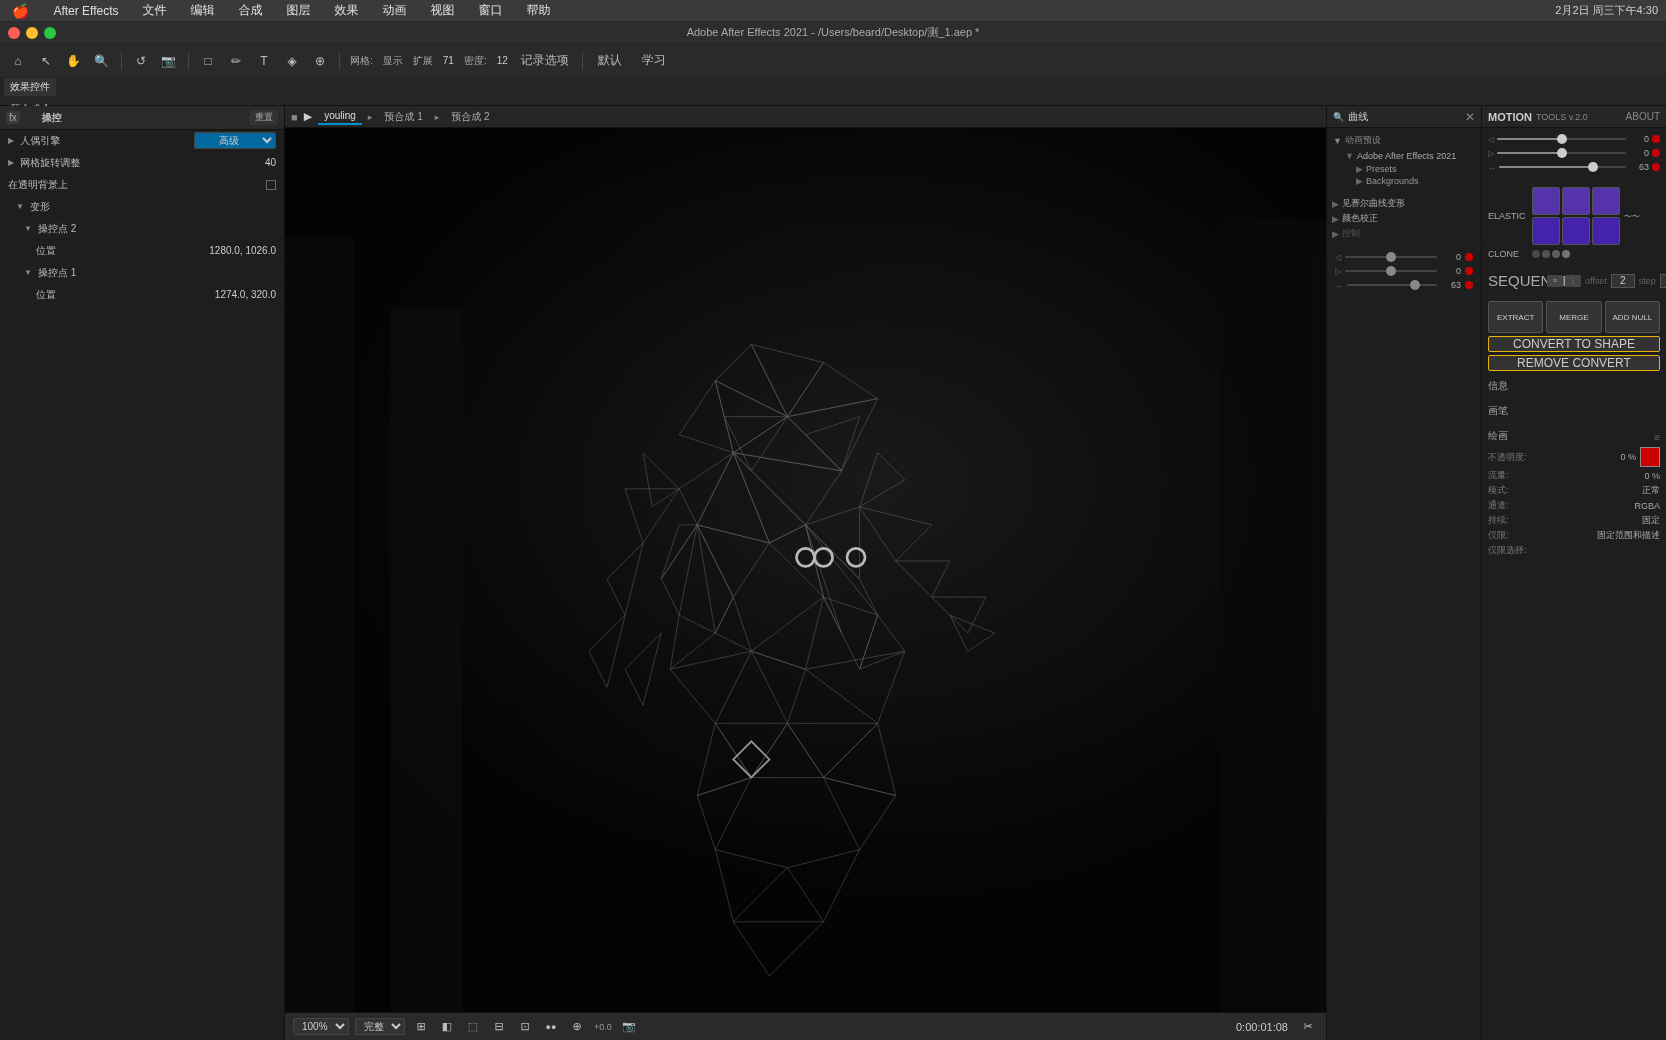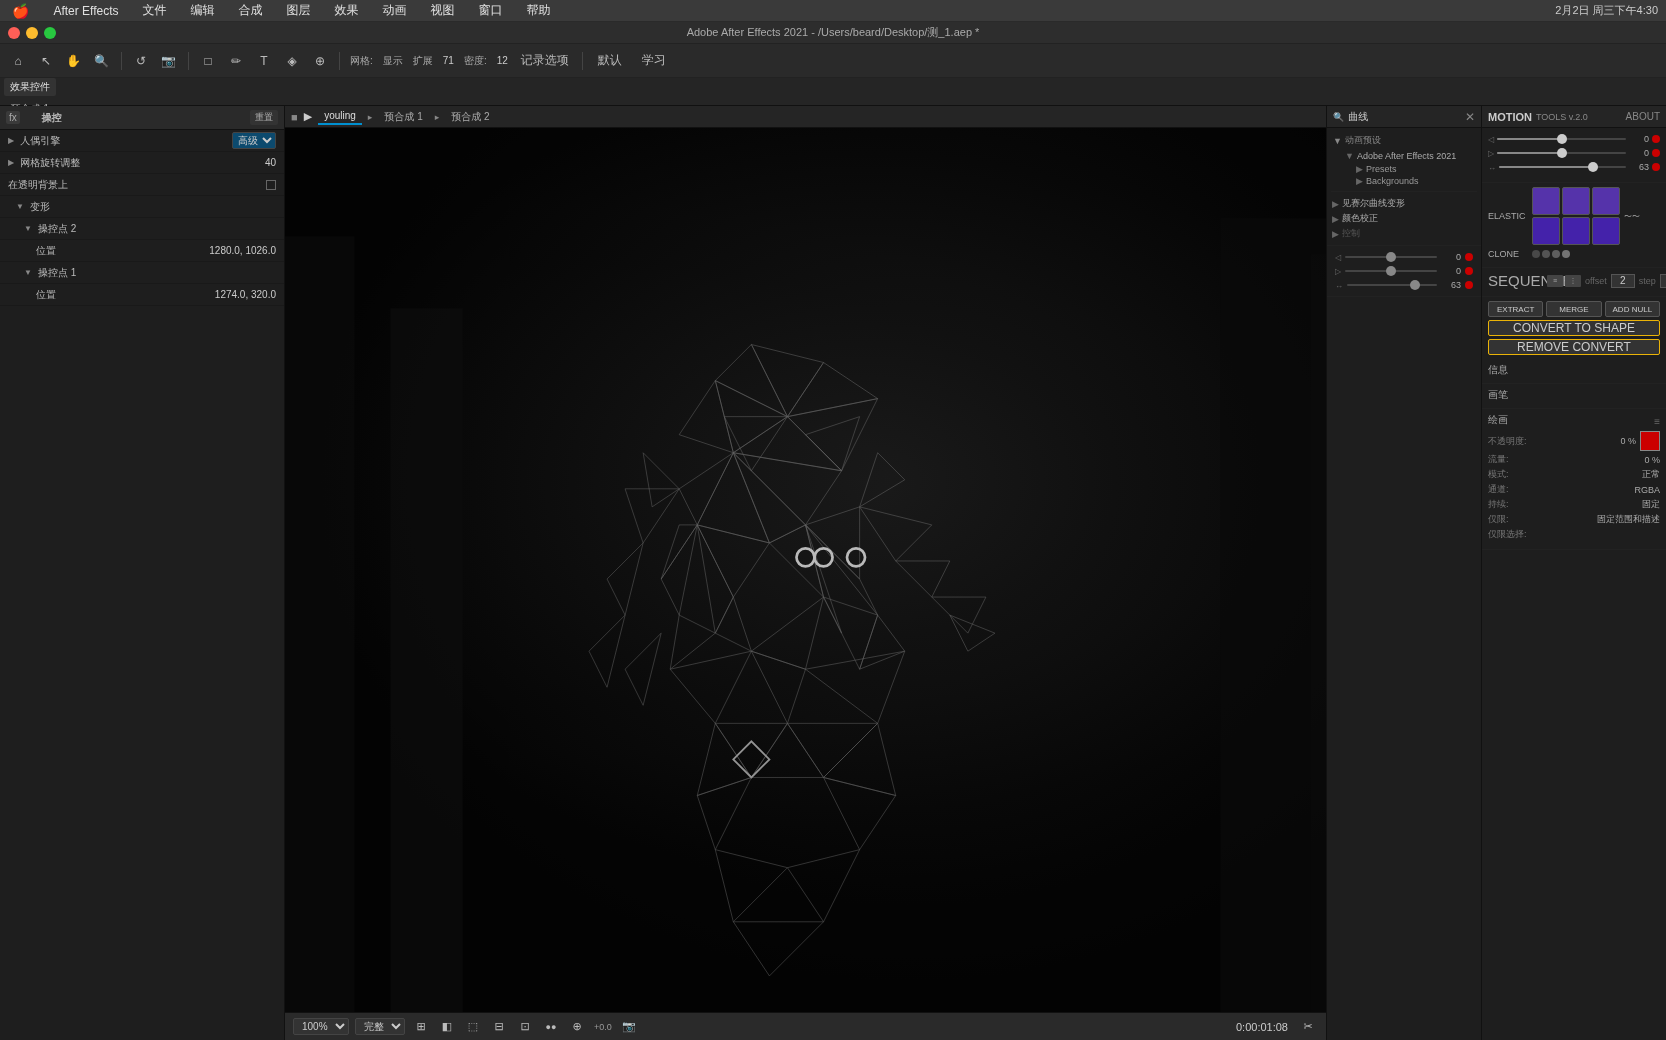--- a/index.html
+++ b/index.html
@@ -187,23 +187,23 @@
     .effects-row-label {
       font-size: 10px;
       color: #bbb;
       flex: 1;
     }
     .effects-row-value {
       font-size: 10px;
       color: #ccc;
     }
     .dropdown-val {
-      background: #0c4a6e;
+      background: #0369a1;
       border: 1px solid #444;
-      padding: 1px 1px;
+      padding: 1px 20px;
       font-size: 10px;
       color: #ccc;
       border-radius: 2px;
       cursor: pointer;
     }
 
     .collapse-arrow {
       font-size: 8px;
       color: #888;
       cursor: pointer;
@@ -512,21 +512,21 @@
       display: flex;
       flex-direction: column;
       gap: 3px;
     }
     .action-row {
       display: flex;
       gap: 3px;
     }
     .action-btn {
       flex: 1;
-      height: 16px;
+      height: 32px;
       background: #333;
       border: 1px solid #555;
       border-radius: 2px;
       font-size: 8px;
       color: #ccc;
       cursor: pointer;
       display: flex;
       align-items: center;
       justify-content: center;
       white-space: nowrap;

